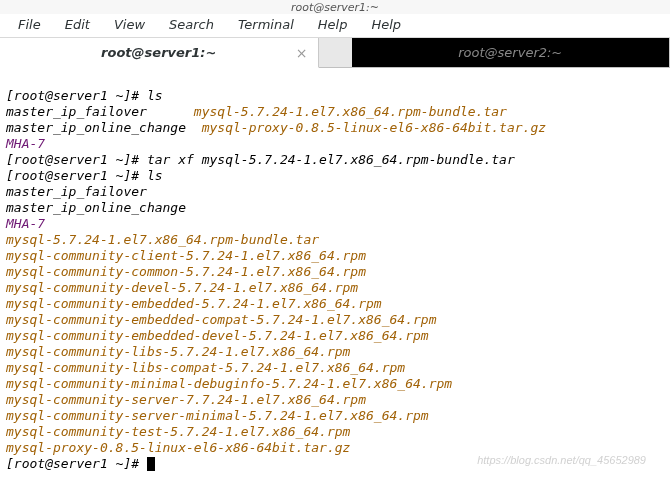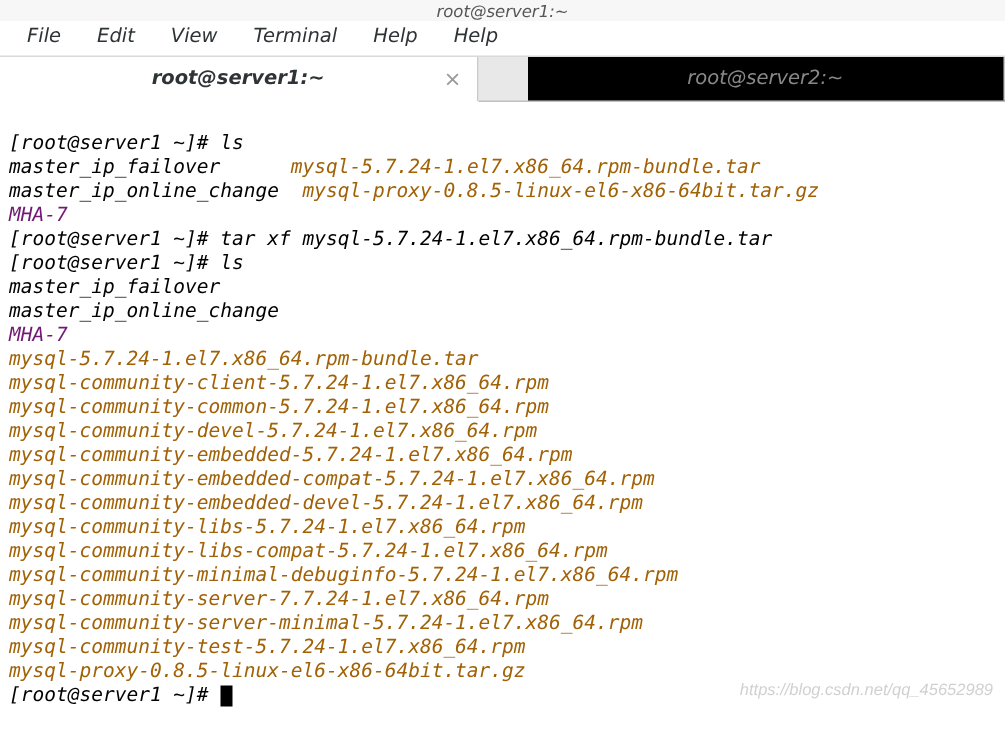--- a/index.html
+++ b/index.html
@@ -84,38 +84,39 @@
   .t-default { color: #000000; }
   .cursor {
     display: inline-block;
     width: 8px;
     height: 14px;
     background: #000000;
     vertical-align: text-bottom;
   }
   .watermark {
     position: absolute;
-    right: 8px;
+    right: 24px;
     bottom: 24px;
     font-size: 11px;
     color: rgba(120,120,120,0.35);
     font-family: sans-serif;
   }
 </style>
 </head>
 <body>
 
 <div class="title-bar">
   <span>root@server1:~</span>
 </div>
 
 <div class="menu-bar">
   <div class="menu-item">File</div>
   <div class="menu-item">Edit</div>
   <div class="menu-item">View</div>
+  <div class="menu-item">Search</div>
   <div class="menu-item">Terminal</div>
   <div class="menu-item">Help</div>
   <div class="menu-item">Help</div>
 </div>
 
 <div class="tab-bar">
   <div class="tab active">
     <span>root@server1:~</span>
     <span class="close-x">×</span>
   </div>

